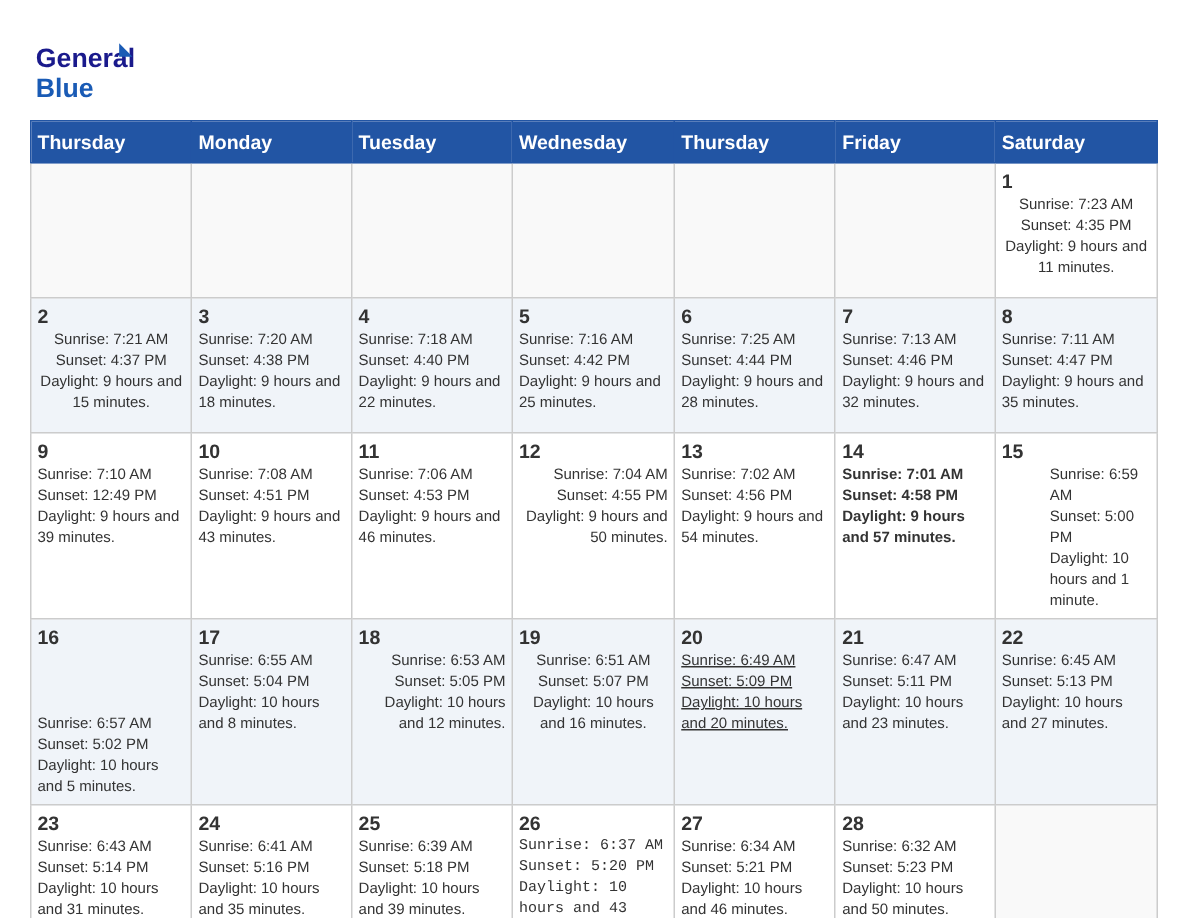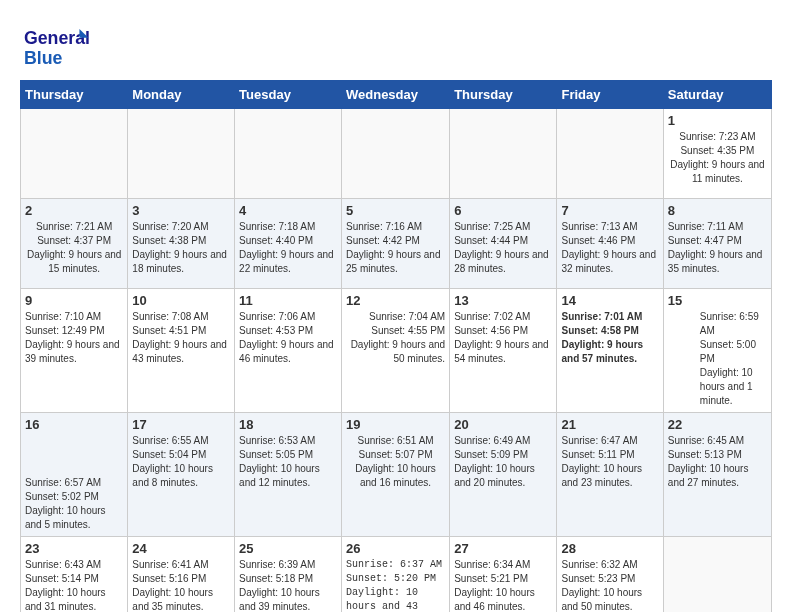--- a/index.html
+++ b/index.html
@@ -210,33 +210,33 @@
 Daylight: 10 hours and 5 minutes.</div>
         </td>
         <td>
           <span class="day-number">17</span>
           <div class="day-info" style="white-space: pre-line;">Sunrise: 6:55 AM
 Sunset: 5:04 PM
 Daylight: 10 hours and 8 minutes.</div>
         </td>
         <td>
           <span class="day-number">18</span>
-          <div class="day-info" style="white-space: pre-line;">Sunrise: 6:53 AM
+          <div class="day-info" style="white-space: pre-line; text-align: right;">Sunrise: 6:53 AM
 Sunset: 5:05 PM
 Daylight: 10 hours and 12 minutes.</div>
         </td>
         <td>
           <span class="day-number">19</span>
           <div class="day-info" style="white-space: pre-line; text-align: center;">Sunrise: 6:51 AM
 Sunset: 5:07 PM
 Daylight: 10 hours and 16 minutes.</div>
         </td>
         <td>
           <span class="day-number">20</span>
-          <div class="day-info" style="white-space: pre-line;">Sunrise: 6:49 AM
+          <div class="day-info" style="white-space: pre-line; text-decoration: underline;">Sunrise: 6:49 AM
 Sunset: 5:09 PM
 Daylight: 10 hours and 20 minutes.</div>
         </td>
         <td>
           <span class="day-number">21</span>
           <div class="day-info" style="white-space: pre-line;">Sunrise: 6:47 AM
 Sunset: 5:11 PM
 Daylight: 10 hours and 23 minutes.</div>
         </td>
         <td>

